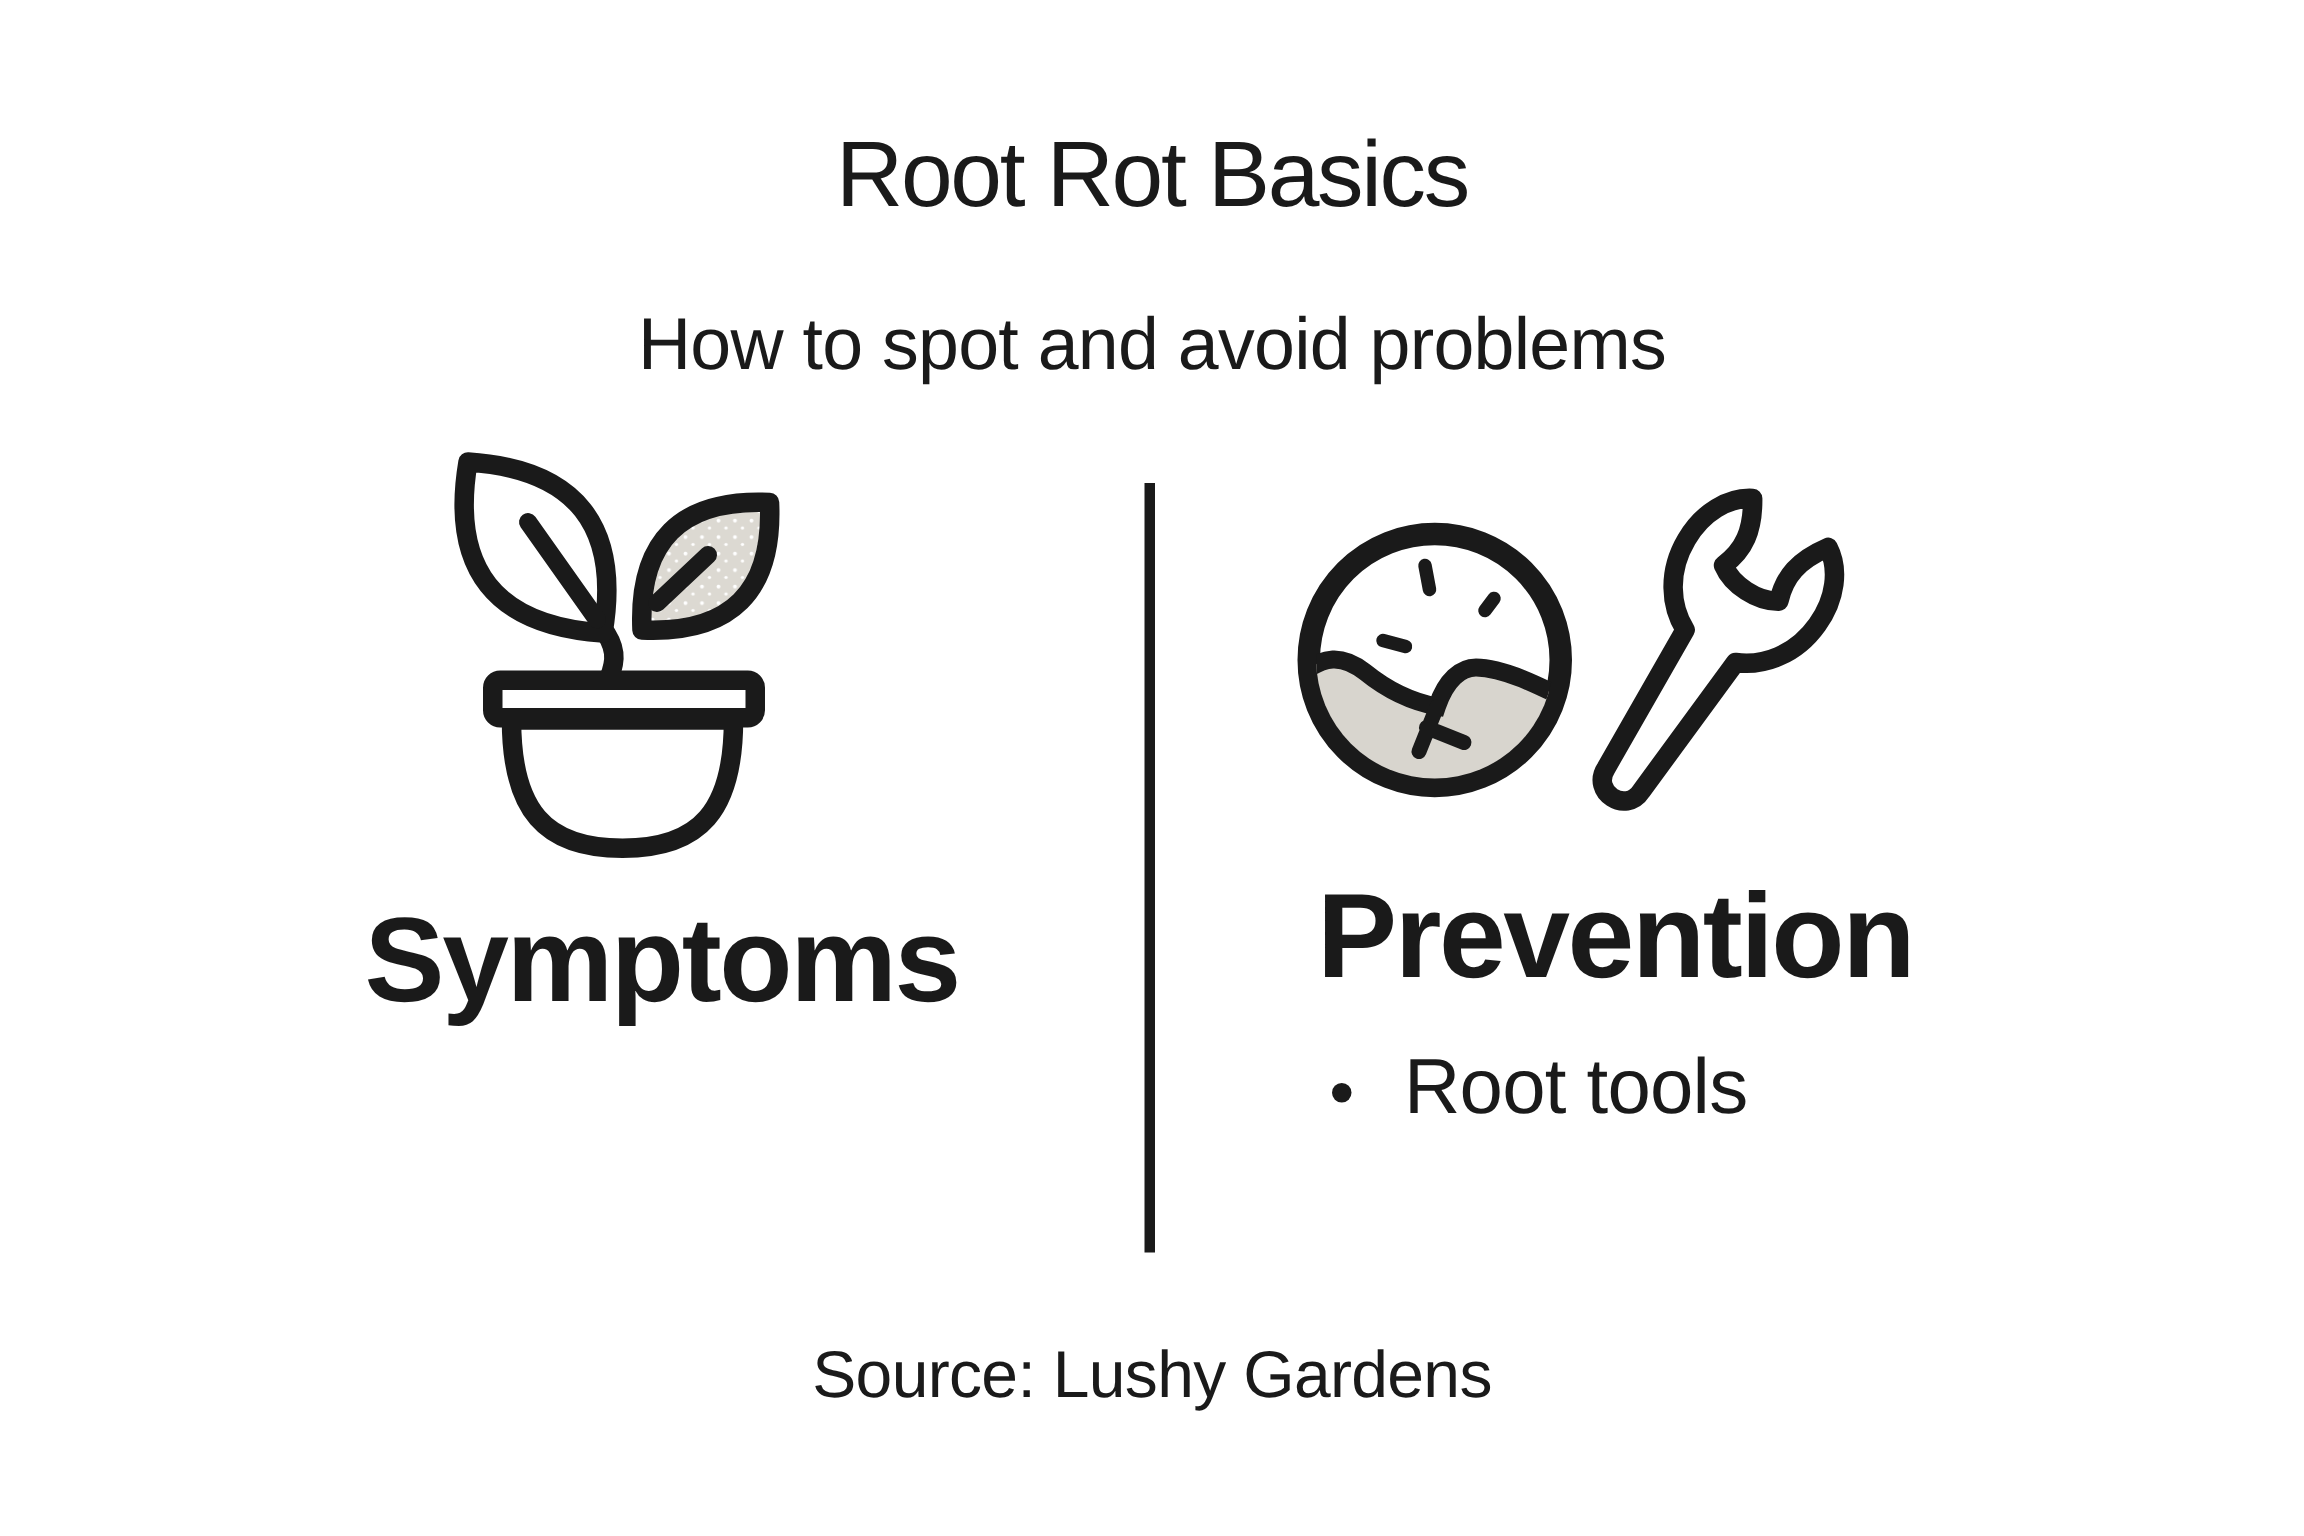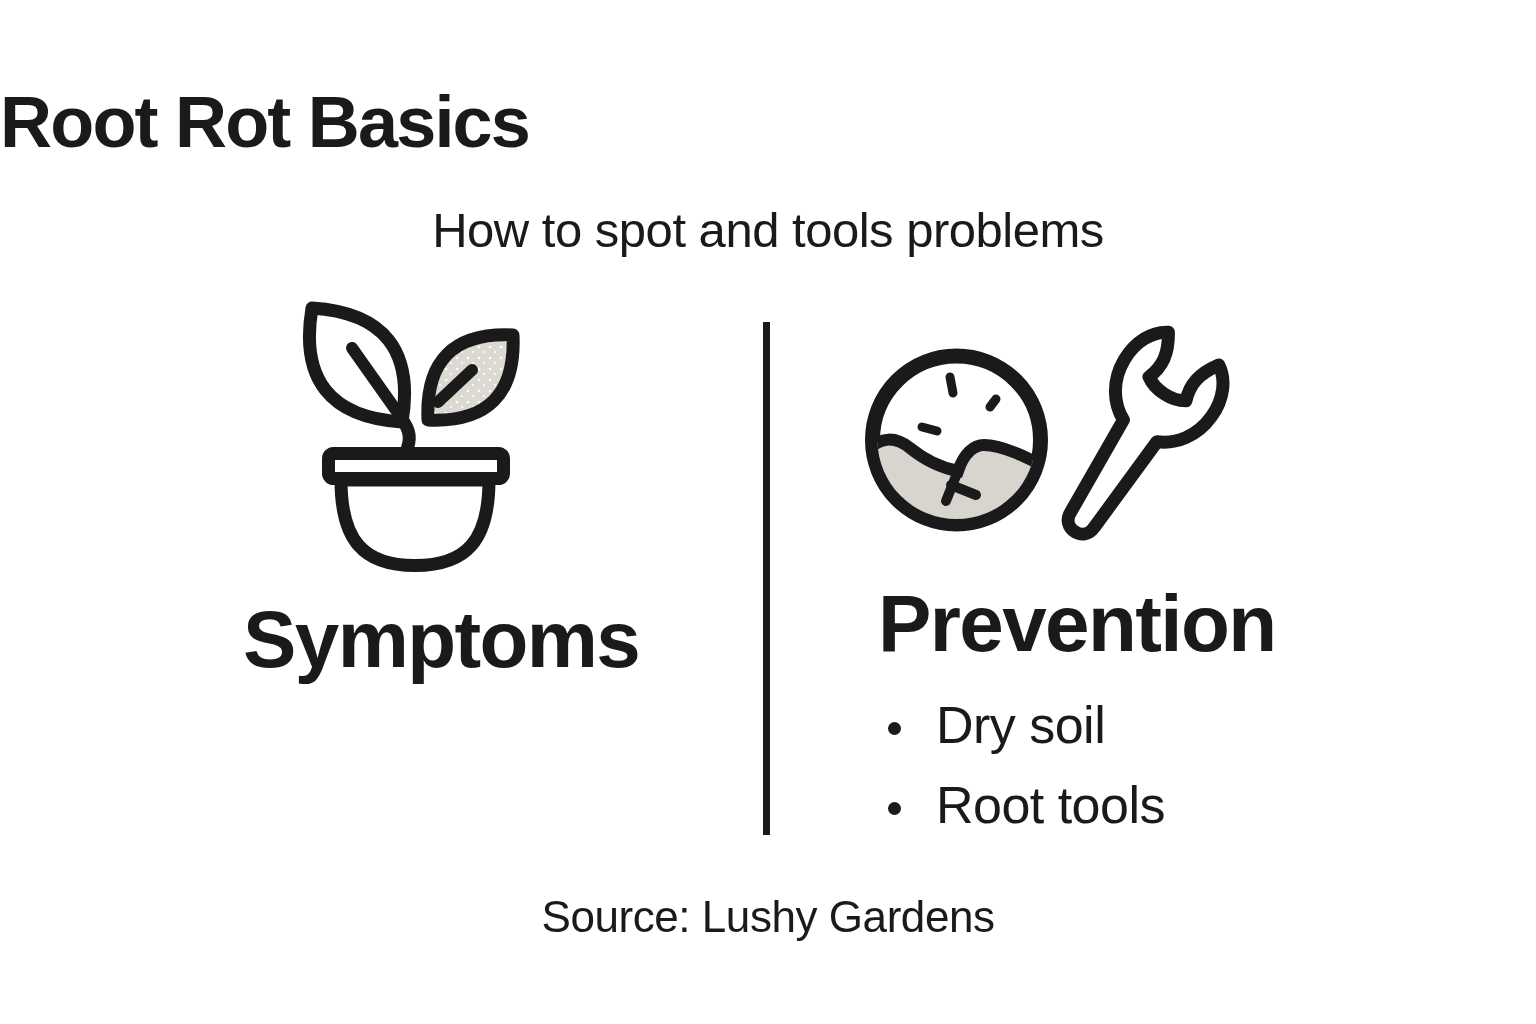--- a/index.html
+++ b/index.html
@@ -11,22 +11,22 @@
   *{box-sizing:border-box;}
   html,body{margin:0;padding:0;}
   body{
     width:1536px;height:1024px;position:relative;overflow:hidden;
     background:var(--bg);
     font-family:"Liberation Sans","DejaVu Sans",sans-serif;
     color:var(--ink);
   }
   .abs{position:absolute;}
   .title{
-    left:0;right:0;top:86px;
-    font-size:72px;font-weight:700;line-height:1;letter-spacing:-0.025em;
+    left:0;right:0;top:86px;text-align:center;
+    font-size:62px;font-weight:400;line-height:1;letter-spacing:-0.025em;
   }
   .subtitle{
     left:0;right:0;top:206px;text-align:center;
     font-size:49px;font-weight:400;line-height:1;letter-spacing:-0.01em;
   }
   .divider{
     left:763px;top:322px;width:7px;height:513px;background:var(--ink);
   }
   .icon-plant{left:300px;top:300px;}
   .icon-prevention{left:850px;top:325px;}
@@ -55,21 +55,21 @@
     font-size:44px;line-height:1;letter-spacing:-0.01em;
   }
   
   .st{stroke:var(--ink);fill:none;}
   .st-w{stroke:var(--ink);fill:#ffffff;}
 </style>
 </head>
 <body>
 
 <div class="abs title">Root Rot Basics</div>
-<div class="abs subtitle">How to spot and tools problems</div>
+<div class="abs subtitle">How to spot and avoid problems</div>
 
 <div class="abs divider"></div>
 
 <svg class="abs icon-plant" width="220" height="278" viewBox="0 0 220 278" aria-hidden="true">
   <defs>
     <pattern id="speckle" width="11" height="11" patternUnits="userSpaceOnUse">
       <rect width="11" height="11" style="fill:var(--leafGray)"></rect>
       <circle cx="3" cy="3" r="1.3" fill="#ffffff"></circle>
       <circle cx="8" cy="8" r="1.1" fill="#ffffff"></circle>
     </pattern>
@@ -112,21 +112,17 @@
 </svg>
 
 <div class="abs heading symptoms">Symptoms</div>
 <ul class="abs bullets left">
 </ul>
 
 <div class="abs heading prevention">Prevention</div>
 <ul class="abs bullets right">
   <li>
     <span class="dot"></span>
-    <span class="bl">Dry soil</span>
-  </li>
-  <li>
-    <span class="dot"></span>
     <span class="bl">Root tools</span>
   </li>
 </ul>
 
 <div class="abs source">Source: Lushy Gardens</div>
 
 </body></html>

